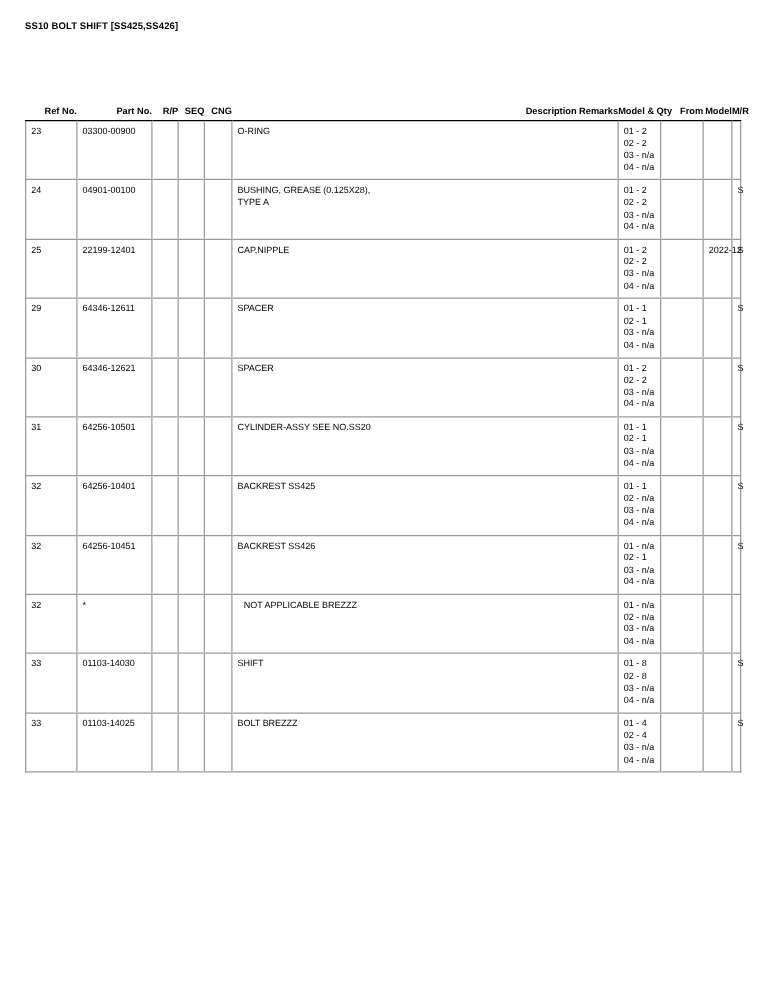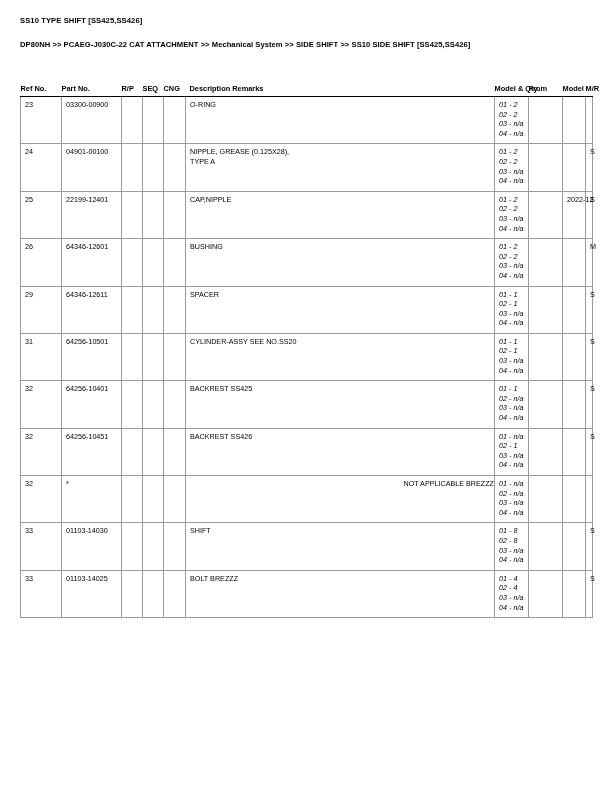--- a/index.html
+++ b/index.html
@@ -67,21 +67,21 @@
   table.parts col.c-cng   { width: 22px; }
   table.parts col.c-desc  { width: 309px; }
   table.parts col.c-model { width: 34px; }
   table.parts col.c-from  { width: 34px; }
   table.parts col.c-upto  { width: 23px; }
   table.parts col.c-mr    { width: 7px; }
 
   thead th {
     font-size: 7.4px;
     font-weight: bold;
-    text-align: left;
+    text-align: right;
     padding: 0 0 3px 0;
     vertical-align: bottom;
     border: none;
     white-space: nowrap;
   }
   thead th.pad-l { padding-left: 4px; }
 
   thead tr.head-row th {
     border-bottom: 1.6px solid #000000;
   }
@@ -98,33 +98,31 @@
   }
   tbody td.last-col {
     border-right: 0.6px solid #9a9a9a;
   }
   tbody tr:first-child td {
     border-top: none;
     border-radius: 14px;
   }
   tbody td.desc-indent {
     padding-left: 9px;
-    text-align: right;
-  }
-  .qty-line { display: block; font-style: italic; }
+  }
+  .qty-line { display: block; }
   .desc-line { display: block; }
 </style>
 </head>
 <body>
 
 <div class="page">
 
-  <div class="doc-title">SS10 TYPE SHIFT [SS425,SS426]</div>
-
-  <div class="breadcrumb">DP80NH &gt;&gt; PCAEG-J030C-22 CAT ATTACHMENT &gt;&gt; Mechanical System &gt;&gt; SIDE SHIFT &gt;&gt; SS10 SIDE SHIFT [SS425,SS426]</div>
+  <div class="doc-title">SS10 BOLT SHIFT [SS425,SS426]</div>
+
 
   <div class="table-wrap">
     <table class="parts">
       <colgroup>
         <col class="c-ref">
           <col class="c-part">
           <col class="c-rp">
           <col class="c-seq">
         <col class="c-cng">
           <col class="c-desc">
@@ -167,21 +165,21 @@
             <td></td>
             <td class="last-col"></td>
           </tr>
           <tr>
             <td>24</td>
             <td>04901-00100</td>
             <td></td>
             <td></td>
             <td></td>
             <td>
-              <span class="desc-line">NIPPLE, GREASE (0.125X28),</span>
+              <span class="desc-line">BUSHING, GREASE (0.125X28),</span>
               <span class="desc-line">TYPE A</span>
             </td>
             <td>
               <span class="qty-line">01 - 2</span>
               <span class="qty-line">02 - 2</span>
               <span class="qty-line">03 - n/a</span>
               <span class="qty-line">04 - n/a</span>
             </td>
             <td></td>
             <td></td>
@@ -200,50 +198,50 @@
               <span class="qty-line">01 - 2</span>
               <span class="qty-line">02 - 2</span>
               <span class="qty-line">03 - n/a</span>
               <span class="qty-line">04 - n/a</span>
             </td>
             <td></td>
             <td>2022-12</td>
             <td class="last-col">S</td>
           </tr>
           <tr>
-            <td>26</td>
-            <td>64346-12601</td>
-            <td></td>
-            <td></td>
-            <td></td>
-            <td>
-              <span class="desc-line">BUSHING</span>
+            <td>29</td>
+            <td>64346-12611</td>
+            <td></td>
+            <td></td>
+            <td></td>
+            <td>
+              <span class="desc-line">SPACER</span>
+            </td>
+            <td>
+              <span class="qty-line">01 - 1</span>
+              <span class="qty-line">02 - 1</span>
+              <span class="qty-line">03 - n/a</span>
+              <span class="qty-line">04 - n/a</span>
+            </td>
+            <td></td>
+            <td></td>
+            <td class="last-col">S</td>
+          </tr>
+          <tr>
+            <td>30</td>
+            <td>64346-12621</td>
+            <td></td>
+            <td></td>
+            <td></td>
+            <td>
+              <span class="desc-line">SPACER</span>
             </td>
             <td>
               <span class="qty-line">01 - 2</span>
               <span class="qty-line">02 - 2</span>
-              <span class="qty-line">03 - n/a</span>
-              <span class="qty-line">04 - n/a</span>
-            </td>
-            <td></td>
-            <td></td>
-            <td class="last-col">M</td>
-          </tr>
-          <tr>
-            <td>29</td>
-            <td>64346-12611</td>
-            <td></td>
-            <td></td>
-            <td></td>
-            <td>
-              <span class="desc-line">SPACER</span>
-            </td>
-            <td>
-              <span class="qty-line">01 - 1</span>
-              <span class="qty-line">02 - 1</span>
               <span class="qty-line">03 - n/a</span>
               <span class="qty-line">04 - n/a</span>
             </td>
             <td></td>
             <td></td>
             <td class="last-col">S</td>
           </tr>
           <tr>
             <td>31</td>
             <td>64256-10501</td>

